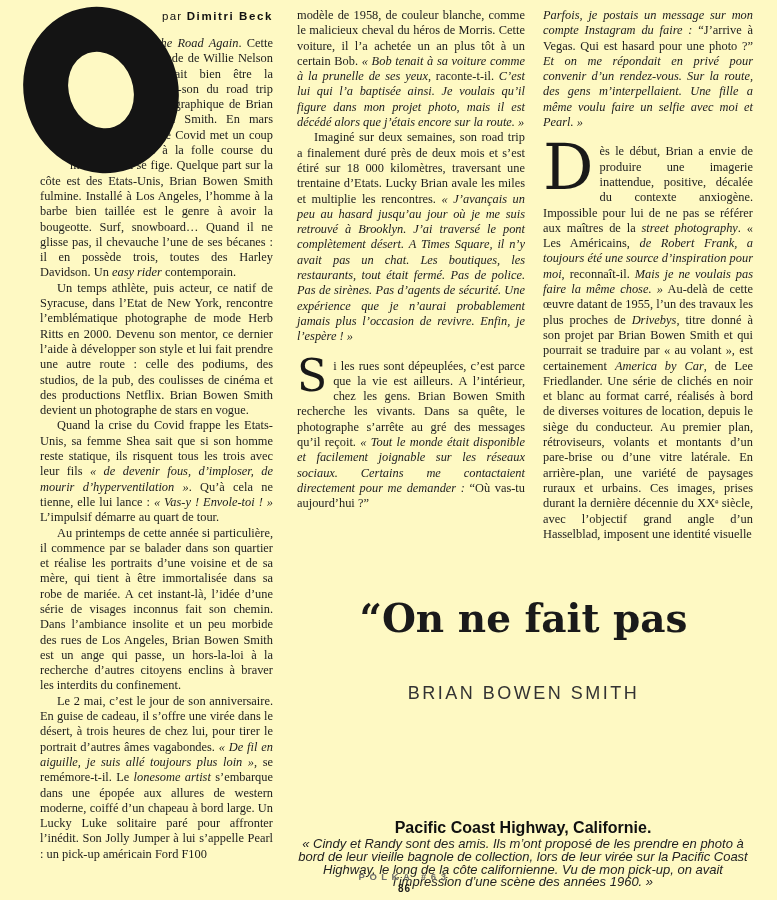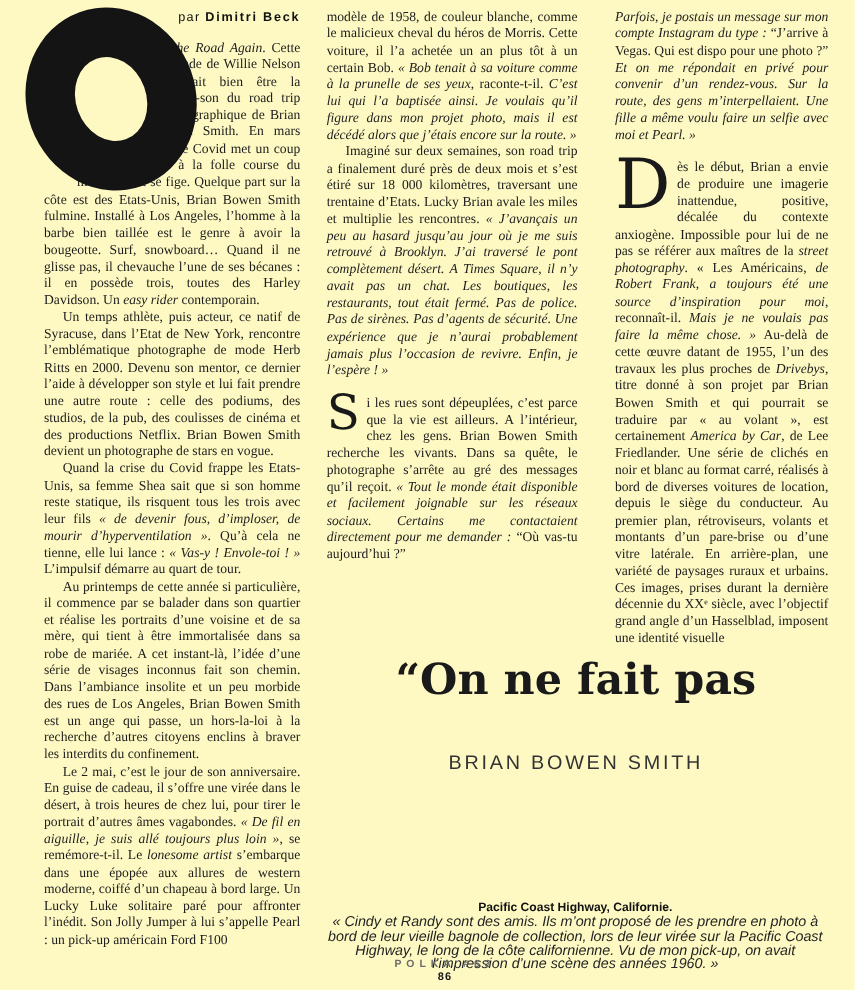--- a/index.html
+++ b/index.html
@@ -7,21 +7,21 @@
     position:relative;
     width:777px;height:900px;
     background:#fef9c3;
     color:#1c1c1c;
     font-family:"Liberation Serif",serif;
     overflow:hidden;
   }
   .columns{display:flex;padding:8px 24px 0 40px;gap:24px;}
   .col1{width:233px;flex:none;}
   .right-region{flex:1;}
-  .cols23{display:flex;gap:34px;}
+  .cols23{display:flex;gap:18px;}
   .col2{width:228px;flex:none;}
   .col3{flex:1;min-width:0;}
   p.body-par{
     margin:0;
     text-align:justify;
     font-size:12.4px;
     line-height:15.3px;
     hyphens:auto;-webkit-hyphens:auto;
   }
   p.ind{text-indent:17px;}
@@ -78,21 +78,21 @@
     font-size:18px;letter-spacing:2.5px;
     color:#333;
   }
 
   
   .caption{
     position:absolute;left:288px;top:819px;width:470px;
     text-align:center;
     font-family:"Liberation Sans",sans-serif;
   }
-  .caption-title{font-size:11px;font-weight:bold;color:#101010;}
+  .caption-title{font-size:16px;font-weight:bold;color:#101010;}
   .caption-text{font-size:13px;font-style:italic;line-height:12.8px;color:#222;margin-top:1px;}
 
   
   .footer{position:absolute;left:14px;top:871px;width:781px;text-align:center;}
   .folio-issue{
     font-family:"Liberation Sans",sans-serif;
     font-size:9.5px;letter-spacing:4.5px;
     font-weight:bold;color:#6b6b6b;
   }
   .folio-num{
@@ -126,21 +126,21 @@
     <div class="right-region">
       <div class="cols23">
         <div class="col2">
           <p class="body-par"><span>modèle de 1958, de couleur blanche, comme le malicieux cheval du héros de Morris. Cette voiture, il l’a achetée un an plus tôt à un certain Bob. </span><span class="it">« Bob tenait à sa voiture comme à la prunelle de ses yeux</span><span>, raconte-t-il. </span><span class="it">C’est lui qui l’a baptisée ainsi. Je voulais qu’il figure dans mon projet photo, mais il est décédé alors que j’étais encore sur la route. »</span></p>
           <p class="body-par ind"><span>Imaginé sur deux semaines, son road trip a finalement duré près de deux mois et s’est étiré sur 18 000 kilomètres, traversant une trentaine d’Etats. Lucky Brian avale les miles et multiplie les rencontres. </span><span class="it">« J’avançais un peu au hasard jusqu’au jour où je me suis retrouvé à Brooklyn. J’ai traversé le pont complètement désert. A Times Square, il n’y avait pas un chat. Les boutiques, les restaurants, tout était fermé. Pas de police. Pas de sirènes. Pas d’agents de sécurité. Une expérience que je n’aurai probablement jamais plus l’occasion de revivre. Enfin, je l’espère ! »</span></p>
           <p class="body-par sect">
             <span class="dc dc-s">S</span><span><span>i les rues sont dépeuplées, c’est parce que la vie est ailleurs. A l’intérieur, chez les gens. Brian Bowen Smith recherche les vivants. Dans sa quête, le photographe s’arrête au gré des messages qu’il reçoit. </span><span class="it">« Tout le monde était disponible et facilement joignable sur les réseaux sociaux. Certains me contactaient directement pour me demander : </span><span>“Où vas-tu aujourd’hui ?”</span></span>
           </p>
         </div>
         <div class="col3">
-          <p class="body-par"><span class="it">Parfois, je postais un message sur mon compte Instagram du type : </span><span>“J’arrive à Vegas. Qui est dispo pour une photo ?”</span><span class="it"> Et on me répondait en privé pour convenir d’un rendez-vous. Sur la route, des gens m’interpellaient. Une fille a même voulu faire un selfie avec moi et Pearl. »</span></p>
+          <p class="body-par"><span class="it">Parfois, je postais un message sur mon compte Instagram du faire : </span><span>“J’arrive à Vegas. Qui est hasard pour une photo ?”</span><span class="it"> Et on me répondait en privé pour convenir d’un rendez-vous. Sur la route, des gens m’interpellaient. Une fille a même voulu faire un selfie avec moi et Pearl. »</span></p>
           <p class="body-par sect">
             <span class="dc dc-d">D</span><span><span>ès le début, Brian a envie de produire une imagerie inattendue, positive, décalée du contexte anxiogène. Impossible pour lui de ne pas se référer aux maîtres de la </span><span class="it">street photography</span><span>. « Les Américains, </span><span class="it">de Robert Frank, a toujours été une source d’inspiration pour moi</span><span>, reconnaît-il. </span><span class="it">Mais je ne voulais pas faire la même chose. »</span><span> Au-delà de cette œuvre datant de 1955, l’un des travaux les plus proches de </span><span class="it">Drivebys</span><span>, titre donné à son projet par Brian Bowen Smith et qui pourrait se traduire par « au volant », est certainement </span><span class="it">America by Car</span><span>, de Lee Friedlander. Une série de clichés en noir et blanc au format carré, réalisés à bord de diverses voitures de location, depuis le siège du conducteur. Au premier plan, rétroviseurs, volants et montants d’un pare-brise ou d’une vitre latérale. En arrière-plan, une variété de paysages ruraux et urbains. Ces images, prises durant la dernière décennie du XXᵉ siècle, avec l’objectif grand angle d’un Hasselblad, imposent une identité visuelle</span></span>
           </p>
         </div>
       </div>
     </div>
   </div>
 
   <div class="pullquote">
     <div>“On ne fait pas</div>

